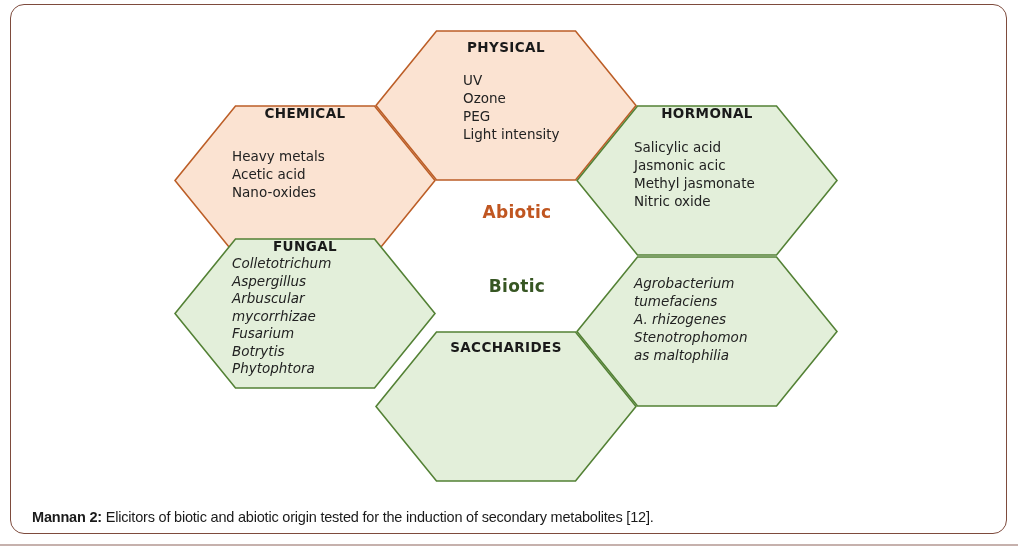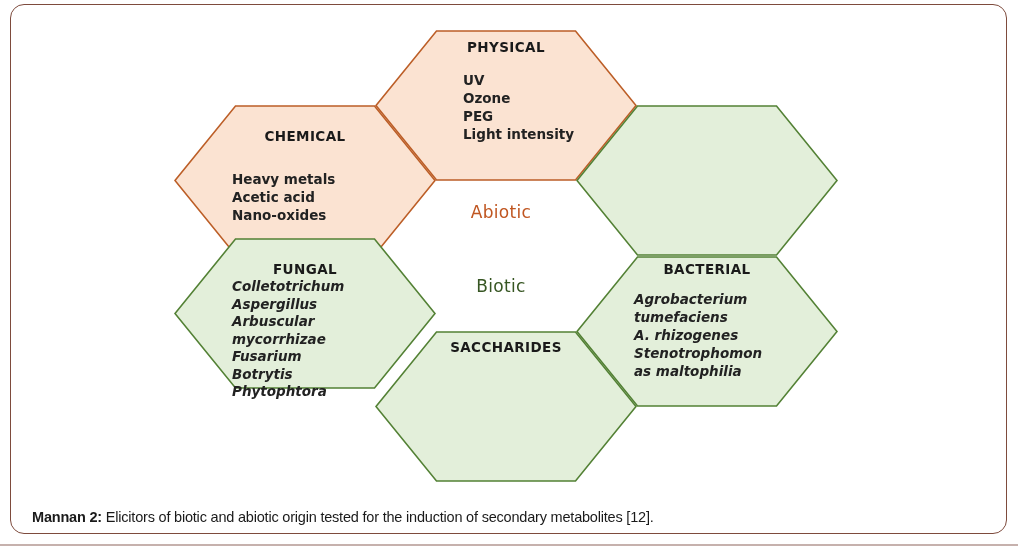--- a/index.html
+++ b/index.html
@@ -27,38 +27,37 @@
   .diagram { position: absolute; left: 0; top: 0; width: 1018px; height: 549px; }
 
   .hex { position: absolute; width: 262px; height: 151px; }
   .hex svg { position: absolute; left: 0; top: 0; display: block; }
   .hex.peach polygon { fill: var(--peach-fill, #fbe3d2); stroke: var(--peach-border, #bc5e27); stroke-width: 1.6; }
   .hex.green polygon { fill: var(--green-fill, #e3efda); stroke: var(--green-border, #538135); stroke-width: 1.6; }
 
   .hex-content {
     position: absolute; left: 58px; top: 0;
     width: 146px; height: 151px;
-    padding-top: 23px;
+    padding-top: 0;
     box-sizing: border-box;
   }
   .hex-title {
     text-align: center;
     font-weight: bold;
     font-size: 13.5px;
     letter-spacing: 0.4px;
     color: var(--title-text, #1a1a1a);
     white-space: nowrap;
   }
   .hex-items {
     font-size: 13.5px;
     line-height: 18px;
     color: var(--item-text, #222);
     white-space: pre-line;
     text-align: left;
-    font-weight: bold;
   }
   .hex.italic-items .hex-items { font-style: italic; }
 
   
   #hex-physical    { left: 375px; top: 30px; }
   #hex-chemical    { left: 174px; top: 105px; }
   #hex-hormonal    { left: 576px; top: 105px; }
   #hex-fungal      { left: 174px; top: 238px; }
   #hex-bacterial   { left: 576px; top: 256px; }
   #hex-saccharides { left: 375px; top: 331px; }
@@ -70,24 +69,25 @@
   #hex-hormonal .hex-items   { margin-top: 17px; }
   #hex-fungal .hex-items     { margin-top: 1px; line-height: 17.5px; }
   #hex-bacterial .hex-content{ padding-top: 5px; }
   #hex-bacterial .hex-items  { margin-top: 13px; }
   #hex-saccharides .hex-content { padding-top: 8px; }
   #hex-saccharides .hex-items{ margin-top: 10px; padding-left: 20px; }
 
   .center-label {
     position: absolute;
     transform: translateX(-50%);
-    font-weight: normal;
+    font-weight: bold;
     font-size: 17px;
     letter-spacing: 0.3px;
     white-space: nowrap;
+    margin-left: 16px;
   }
   .center-label.abiotic { left: 501px; top: 202px; color: var(--abiotic-text, #c05621); }
   .center-label.biotic  { left: 501px; top: 276px; color: var(--biotic-text, #375623); }
 
   .caption {
     position: absolute;
     left: 32px; top: 509px;
     width: 950px;
     font-family: "Liberation Sans", sans-serif;
     font-size: 14.5px;
@@ -126,20 +126,27 @@
         <div class="hex-items">Heavy metals
 Acetic acid
 Nano-oxides</div>
       </div>
     </div>
 
     <div class="hex green" id="hex-hormonal">
       <svg width="262" height="151" viewBox="0 0 262 151">
         <polygon points="1,75.5 61.5,1 200.5,1 261,75.5 200.5,150 61.5,150"></polygon>
       </svg>
+      <div class="hex-content">
+        <div class="hex-title">HORMONAL</div>
+        <div class="hex-items">Salicylic acid
+Jasmonic acic
+Methyl jasmonate
+Nitric oxide</div>
+      </div>
     </div>
 
     <div class="hex green italic-items" id="hex-fungal">
       <svg width="262" height="151" viewBox="0 0 262 151">
         <polygon points="1,75.5 61.5,1 200.5,1 261,75.5 200.5,150 61.5,150"></polygon>
       </svg>
       <div class="hex-content">
         <div class="hex-title">FUNGAL</div>
         <div class="hex-items">Colletotrichum
 Aspergillus
@@ -149,21 +156,20 @@
 Botrytis
 Phytophtora</div>
       </div>
     </div>
 
     <div class="hex green italic-items" id="hex-bacterial">
       <svg width="262" height="151" viewBox="0 0 262 151">
         <polygon points="1,75.5 61.5,1 200.5,1 261,75.5 200.5,150 61.5,150"></polygon>
       </svg>
       <div class="hex-content">
-        <div class="hex-title">BACTERIAL</div>
         <div class="hex-items">Agrobacterium
 tumefaciens
 A. rhizogenes
 Stenotrophomon
 as maltophilia</div>
       </div>
     </div>
 
     <div class="hex green" id="hex-saccharides">
       <svg width="262" height="151" viewBox="0 0 262 151">

